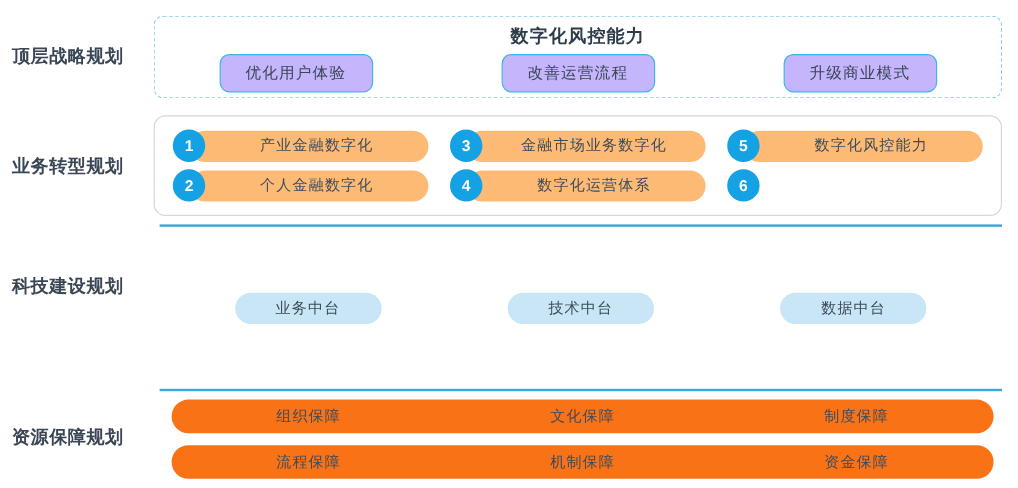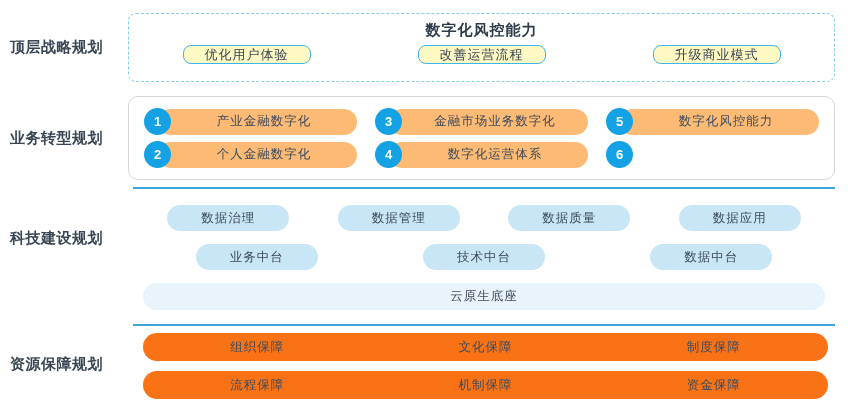--- a/index.html
+++ b/index.html
@@ -47,24 +47,24 @@
     color: #2d3b4a;
     letter-spacing: 1px;
   }
   .vision-buttons {
     display: flex;
     margin-top: 5px;
   }
   .vision-col { flex: 1; display: flex; justify-content: center; }
   .vision-chip {
     min-width: 128px;
-    height: 19px;
+    height: 32px;
     border: 1.5px solid #3eb5e8;
     border-radius: 8px;
-    background: #fef9c3;
+    background: #c4b5fd;
     display: flex;
     align-items: center;
     justify-content: center;
     font-size: 13px;
     color: #3a4654;
     letter-spacing: 1px;
   }
 
   
   .transform-panel {
@@ -238,32 +238,25 @@
         <div class="item-pill">数字化风控能力</div>
       </div>
       <div class="transform-item">
         <div class="num-badge">6</div>
       </div>
     </div>
   </div>
 
   <div class="sep s1"></div>
 
-  <div class="pill-row r-data">
-    <div class="tech-pill">数据治理</div>
-    <div class="tech-pill">数据管理</div>
-    <div class="tech-pill">数据质量</div>
-    <div class="tech-pill">数据应用</div>
-  </div>
   <div class="pill-row r-platform">
     <div class="tech-pill">业务中台</div>
     <div class="tech-pill">技术中台</div>
     <div class="tech-pill">数据中台</div>
   </div>
-  <div class="wide-pill cloud">云原生底座</div>
 
   <div class="sep s2"></div>
 
   <div class="guarantee-row g1">
     <div>组织保障</div>
     <div>文化保障</div>
     <div>制度保障</div>
   </div>
   <div class="guarantee-row g2">
     <div>流程保障</div>

